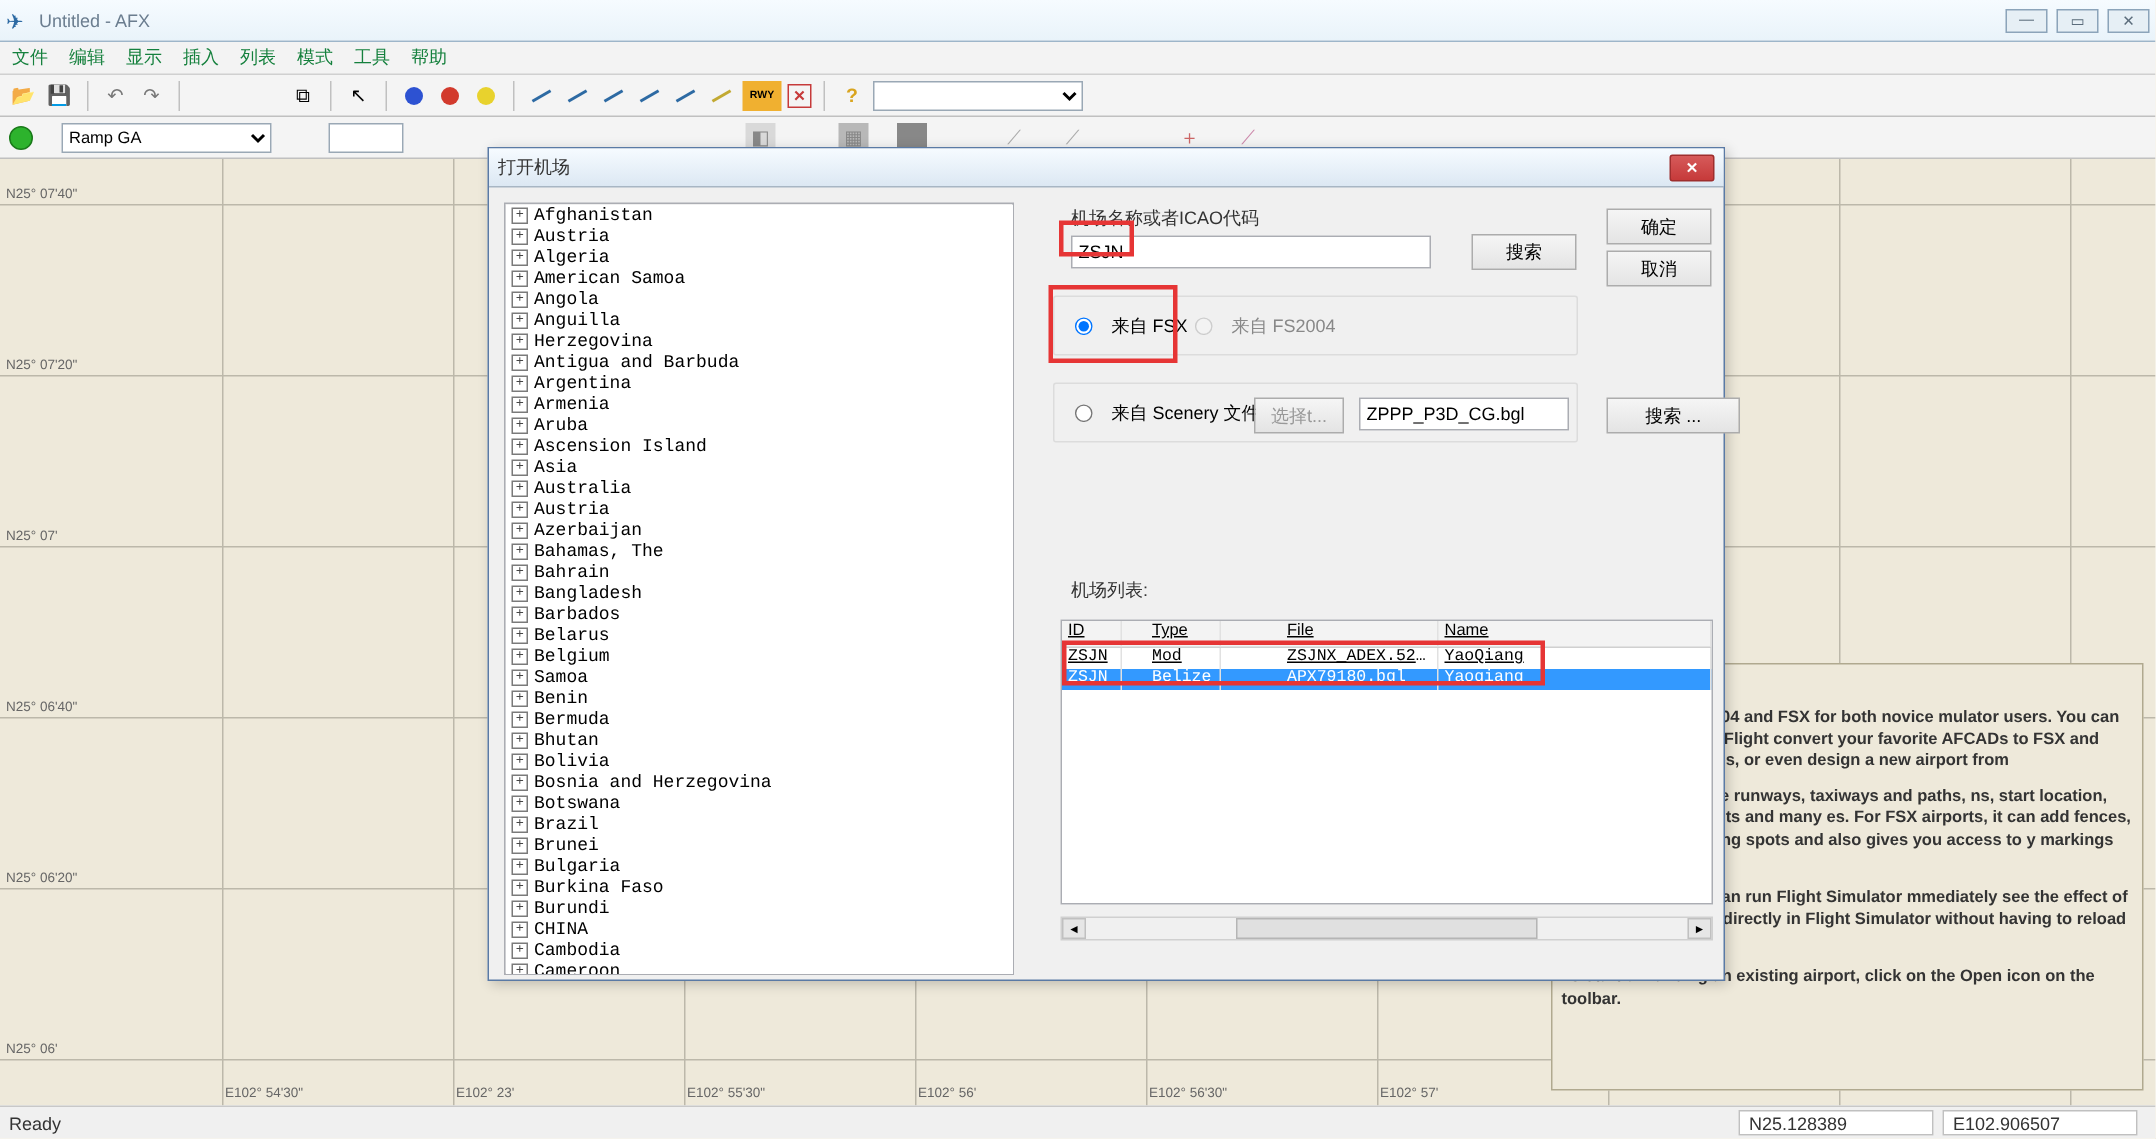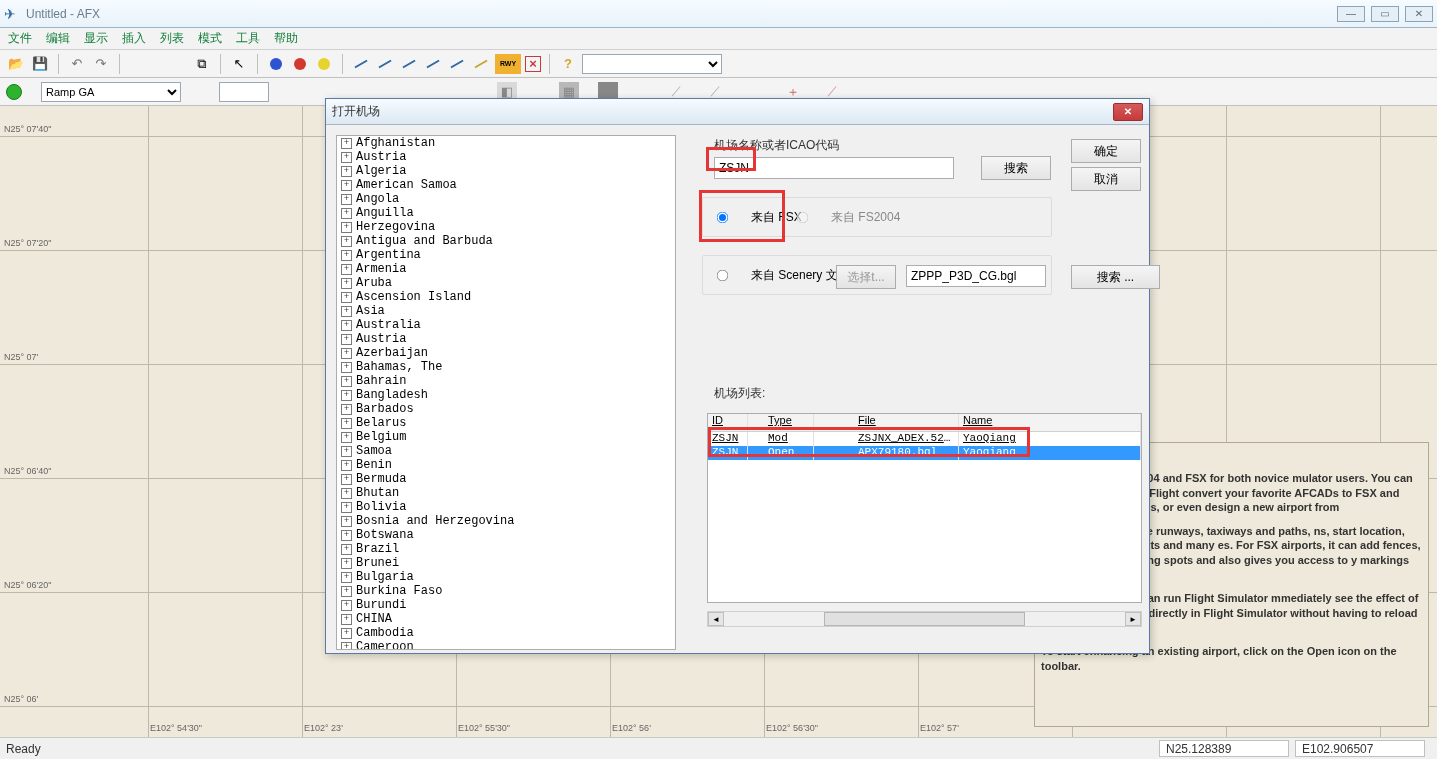--- a/index.html
+++ b/index.html
@@ -33,21 +33,21 @@
 .dialog-tb .spacer { flex: 1; }
 .dialog-close { width: 30px; height: 18px; background: linear-gradient(#d65a5a,#c63a3a); border: 1px solid #9e2e2e; border-radius: 2px; color: #fff; display: flex; align-items: center; justify-content: center; font-size: 10px; font-weight: bold; }
 .dialog-body { position: absolute; top: 26px; left: 0; right: 0; bottom: 0; }
 .tree { position: absolute; left: 10px; top: 10px; width: 340px; height: 515px; border: 1px solid #abadb3; background: #fff; overflow-y: scroll; font-family: "FixedSys","Courier New", monospace; font-size: 12px; line-height: 14px; }
 .tree .item { padding: 0 4px; white-space: nowrap; display: flex; align-items: center; }
 .tree .exp { display: inline-flex; width: 11px; height: 11px; border: 1px solid #7a7a7a; align-items: center; justify-content: center; font-size: 9px; margin-right: 4px; color: #444; line-height: 1; }
 .d-label { position: absolute; font-size: 12px; color: #333; }
 .d-input { position: absolute; border: 1px solid #abadb3; background: #fff; height: 22px; padding: 0 4px; font-size: 12px; }
 .d-btn { position: absolute; height: 24px; background: linear-gradient(#f5f5f5,#e4e4e4); border: 1px solid #acacac; font-size: 12px; display: flex; align-items: center; justify-content: center; cursor: default; }
 .d-fieldset { position: absolute; border: 1px solid #dcdcdc; border-radius: 2px; }
-.d-radio { position: absolute; display: flex; align-items: center; gap: 22px; font-size: 12px; }
+.d-radio { position: absolute; display: flex; align-items: center; gap: 12px; font-size: 12px; }
 .d-radio input { margin: 0; transform: scale(0.9); }
 .list-area { position: absolute; border: 1px solid #abadb3; background: #fff; overflow: auto; }
 .list-head { display: flex; background: #f3f3f3; border-bottom: 1px solid #d0d0d0; height: 18px; font-size: 11px; }
 .list-head div, .list-row div { padding: 0 4px; border-right: 1px solid #e1e1e1; overflow: hidden; white-space: nowrap; text-overflow: ellipsis; text-decoration: underline; }
 .list-row { display: flex; height: 14px; font-family: "Courier New", monospace; font-size: 11px; }
 .list-row.sel { background: #3399ff; color: #fff; }
 .c-id { width: 40px; } .c-tp { width: 50px; margin-left: 16px; } .c-ly { width: 40px; margin-top: 45px; } .c-fl { width: 105px; } .c-nm { flex: 1; }
 .hscroll { position: absolute; height: 16px; background: #f0f0f0; border: 1px solid #d0d0d0; display: flex; }
 .hscroll .arr { width: 16px; background: #e6e6e6; border: 1px solid #c0c0c0; display: flex; align-items: center; justify-content: center; font-size: 8px; }
 .hscroll .tr { flex: 1; position: relative; }
@@ -382,21 +382,21 @@
       </div>
       <div class="list-row">
         <div class="c-id">ZSJN</div>
         <div class="c-tp">Mod</div>
         <div class="c-ly">16...</div>
         <div class="c-fl">ZSJNX_ADEX.52...</div>
         <div class="c-nm">YaoQiang</div>
       </div>
       <div class="list-row sel">
         <div class="c-id">ZSJN</div>
-        <div class="c-tp">Open</div>
+        <div class="c-tp">Belize</div>
         <div class="c-ly">77...</div>
         <div class="c-fl">APX79180.bgl</div>
         <div class="c-nm">Yaoqiang</div>
       </div>
     </div>
     <div class="hscroll" style="left:381px;top:486px;width:435px">
       <div class="arr">◄</div>
       <div class="tr">
           <div class="th"></div>
         </div>

